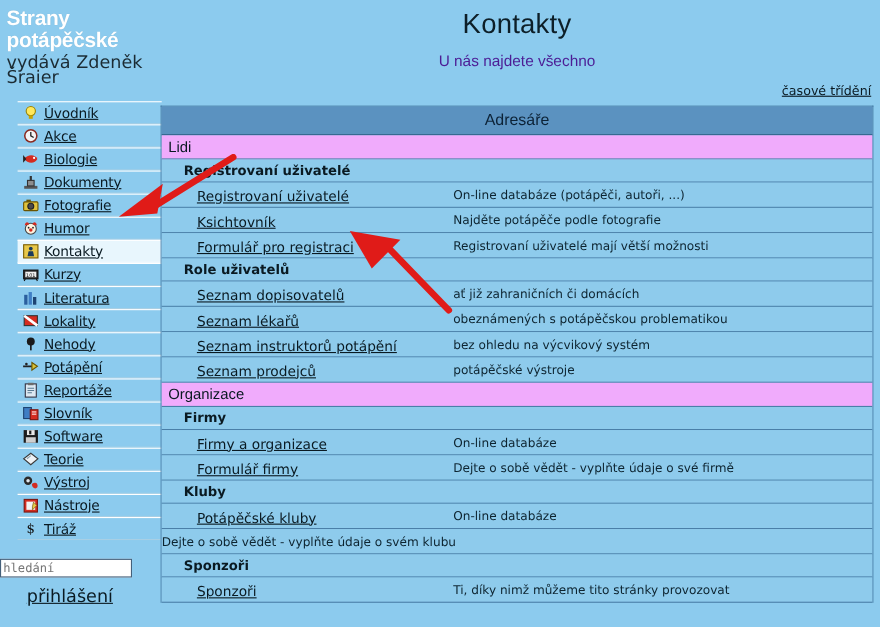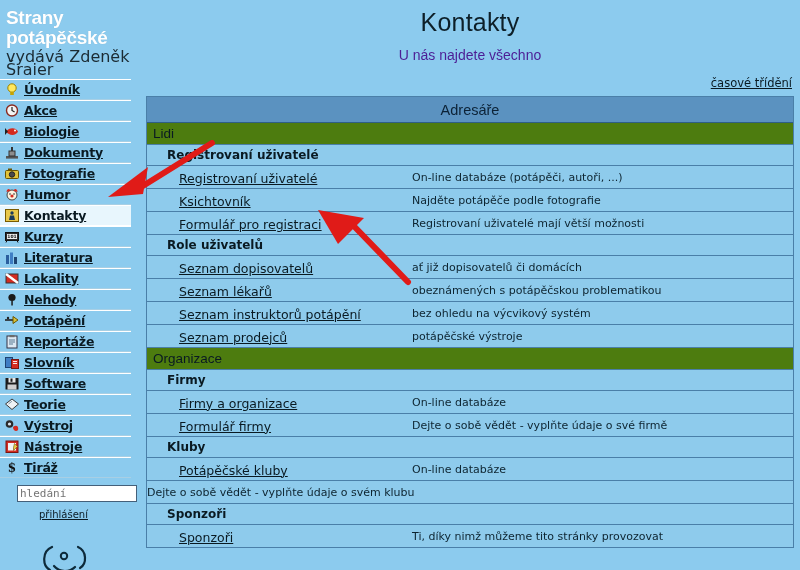--- a/index.html
+++ b/index.html
@@ -36,21 +36,21 @@
   }
   #brand .brand-sub {
     color: #1b2b33;
     font-size: 16px;
     line-height: 13px;
     margin-top: 2px;
     margin-bottom: 3px;
     font-family: "DejaVu Sans", sans-serif;
   }
 
-  .menu { width: 131px; margin: 0; padding: 0; list-style: none; font-weight: bold; }
+  .menu { width: 131px; margin: 16px; padding: 0; list-style: none; }
   .menu-item {
     position: relative;
     height: 21px;
     line-height: 20px;
     background: #8ccbee;
     border-top: 1px solid #ffffff;
     border-bottom: 1px solid #a8cfe4;
     padding-left: 4px;
     white-space: nowrap;
     display: flex;
@@ -74,38 +74,38 @@
     color: #0a1a22;
     font-size: 12.5px;
     text-decoration: underline;
     font-family: "DejaVu Sans", sans-serif;
     letter-spacing: -0.2px;
   }
 
   
   #search-wrap {
     margin-top: 5px;
-    padding-left: 17px;
+    padding-left: 0;
   }
   #search-input {
     width: 120px; height: 17px;
     border: 1px solid #44607a;
     background: #ffffff;
     font-family: "DejaVu Sans Mono", monospace;
     font-size: 11px;
     color: #333;
     padding: 0 2px;
     outline: none;
   }
   #login-link {
     display: block;
     text-align: center;
     width: 127px;
     margin-top: 7px;
-    font-size: 10px;
+    font-size: 16px;
     color: #0a1a22;
     text-decoration: underline;
     font-family: "DejaVu Sans", sans-serif;
   }
   #smiley {
     margin-top: 22px;
     margin-left: 30px;
   }
 
   
@@ -162,21 +162,21 @@
     height: 26px;
     justify-content: center;
     border-bottom: 1px solid #2f5f85;
   }
   .row.table-head .htext {
     color: #0c2236;
     font-size: 14.5px;
     font-family: "Liberation Sans", sans-serif;
   }
   .row.lvl1 {
-    background: #4d7c0f;
+    background: #f0abfc;
     height: 22px;
   }
   .row.lvl1 .cell-name {
     padding-left: 6px;
     font-size: 13.5px;
     color: #0a1a22;
     font-family: "Liberation Sans", sans-serif;
   }
   .row.lvl2 {
     background: #8ecbec;
@@ -461,21 +461,21 @@
           </div>
           <div class="row lvl3">
             <div class="cell-name"><a href="#">Formulář pro registraci</a></div>
             <div class="cell-desc">Registrovaní uživatelé mají větší možnosti</div>
           </div>
           <div class="row lvl2">
             <div class="cell-name">Role uživatelů</div>
           </div>
           <div class="row lvl3">
             <div class="cell-name"><a href="#">Seznam dopisovatelů</a></div>
-            <div class="cell-desc">ať již dopisovatelů či domácích</div>
+            <div class="cell-desc">ať již zahraničních či domácích</div>
           </div>
           <div class="row lvl3">
             <div class="cell-name"><a href="#">Seznam lékařů</a></div>
             <div class="cell-desc">obeznámených s potápěčskou problematikou</div>
           </div>
           <div class="row lvl3">
             <div class="cell-name"><a href="#">Seznam instruktorů potápění</a></div>
             <div class="cell-desc">bez ohledu na výcvikový systém</div>
           </div>
           <div class="row lvl3">

